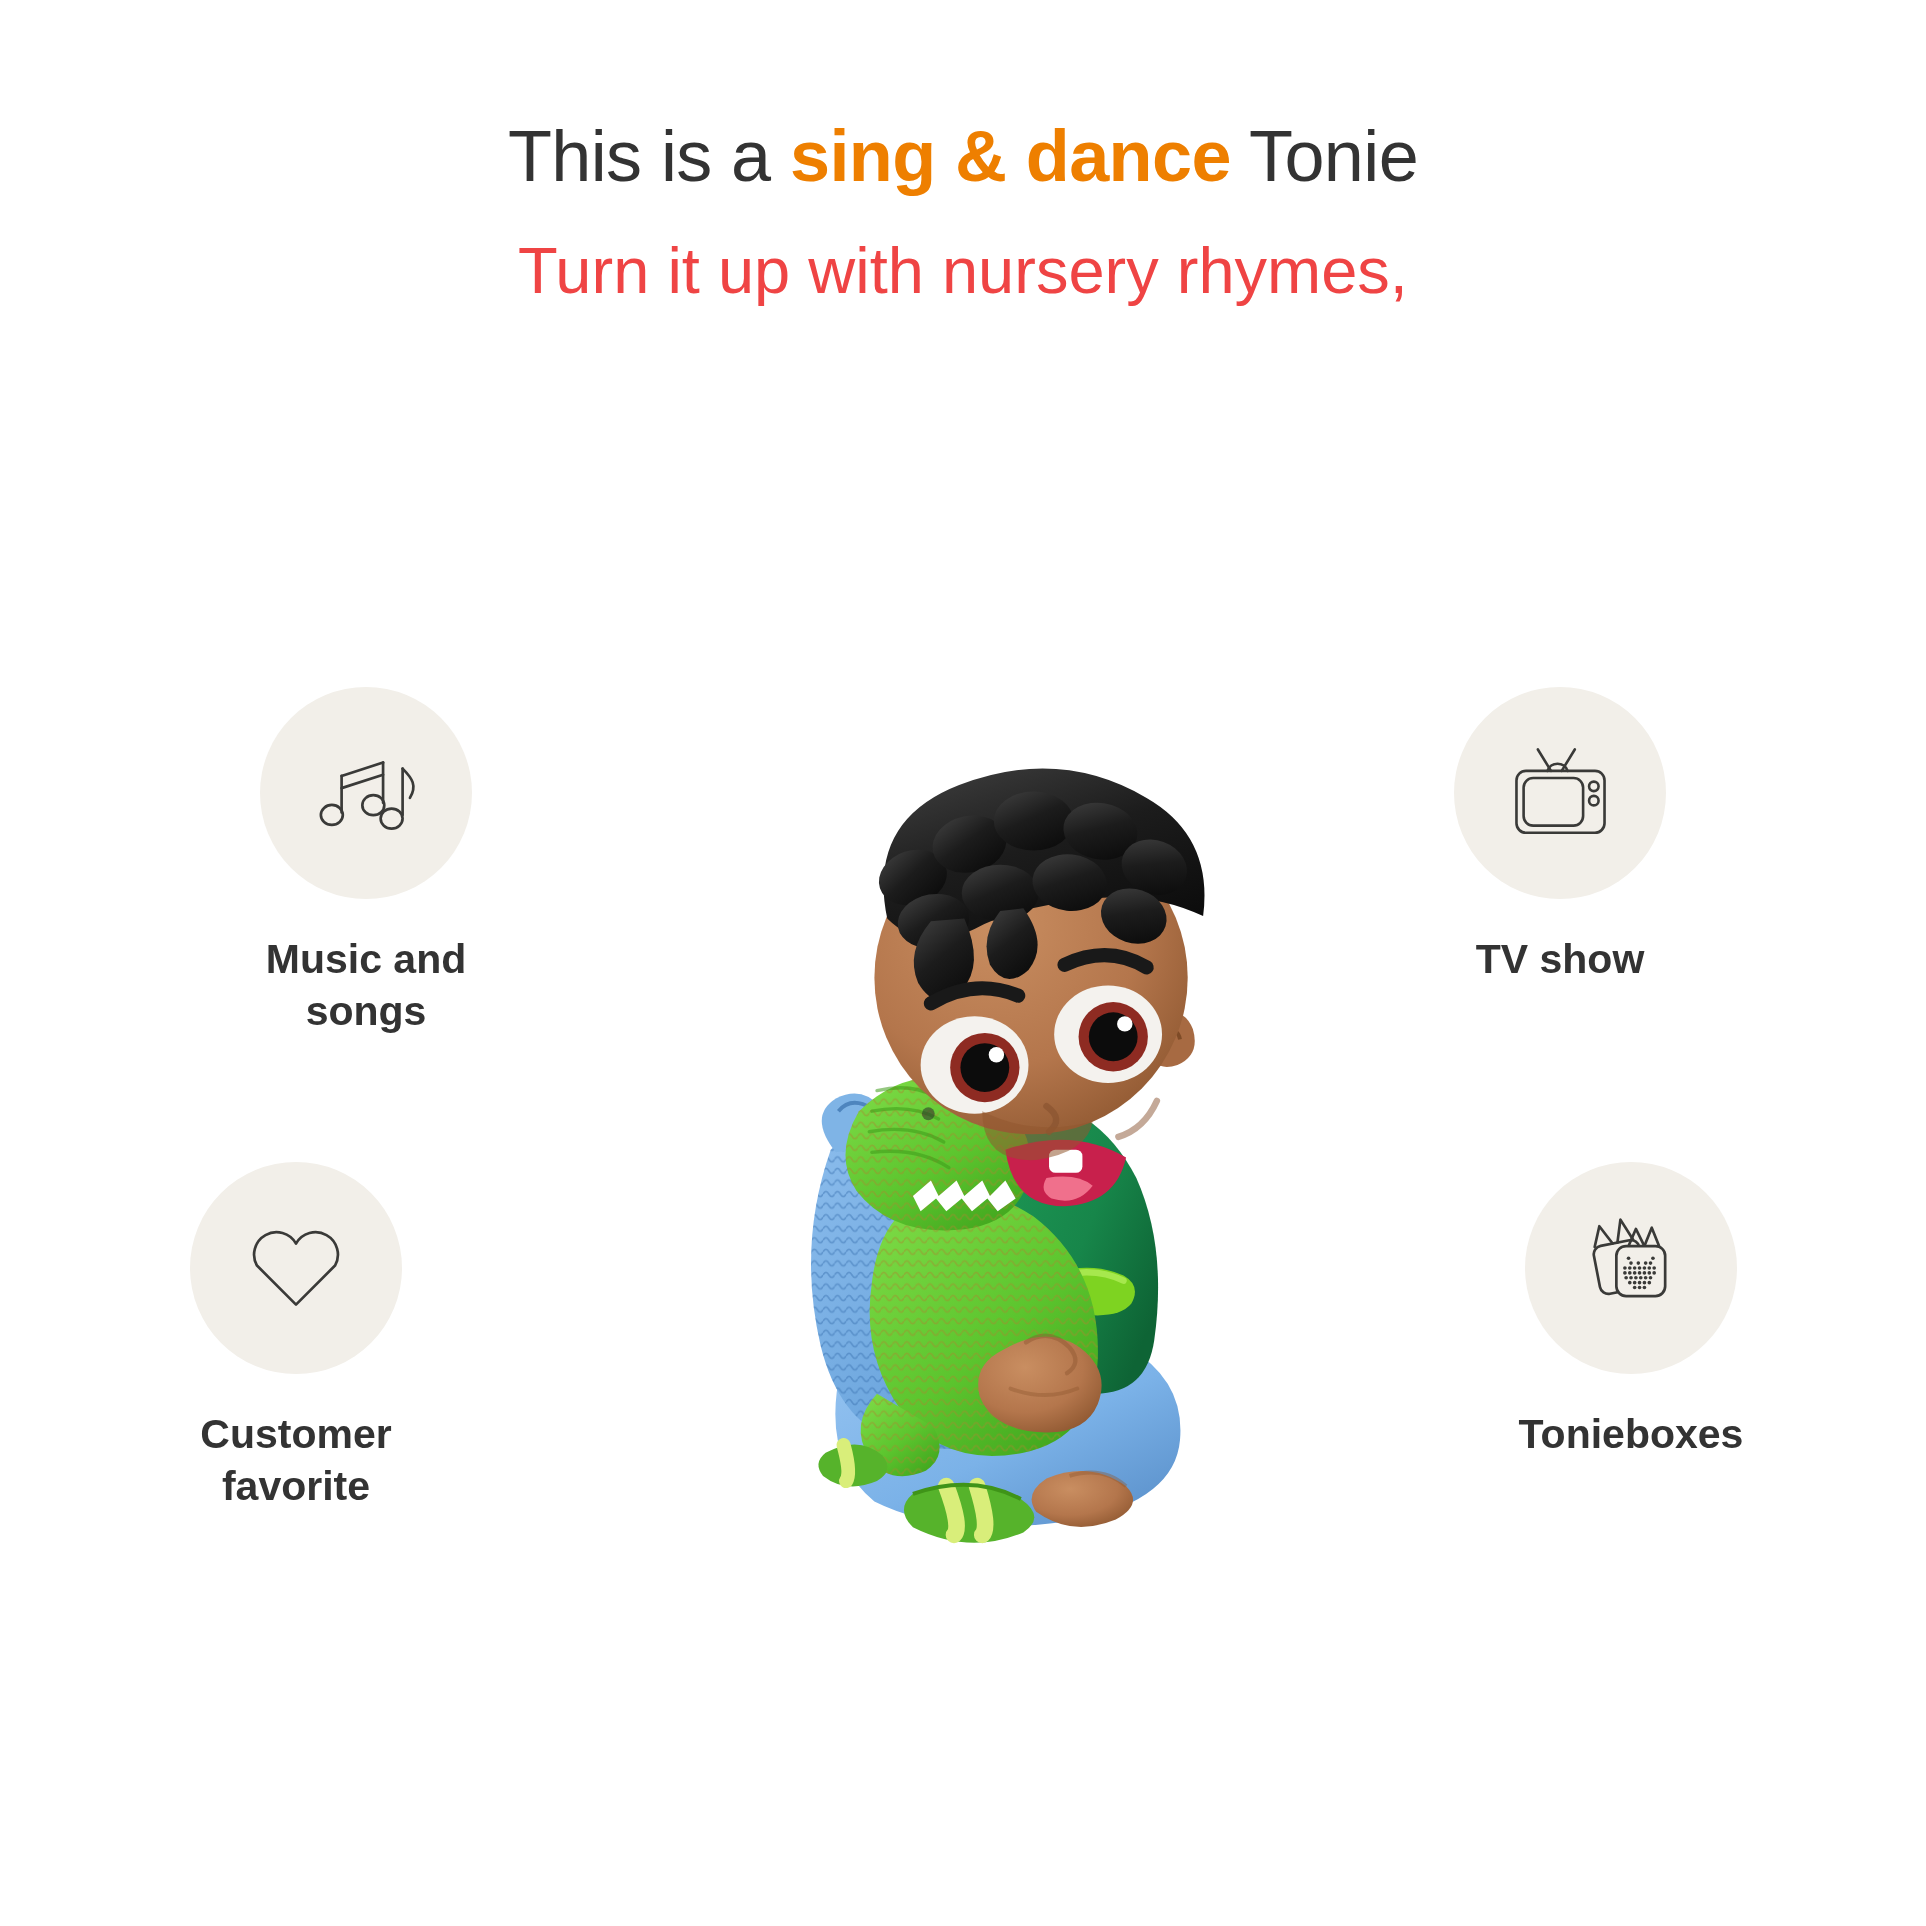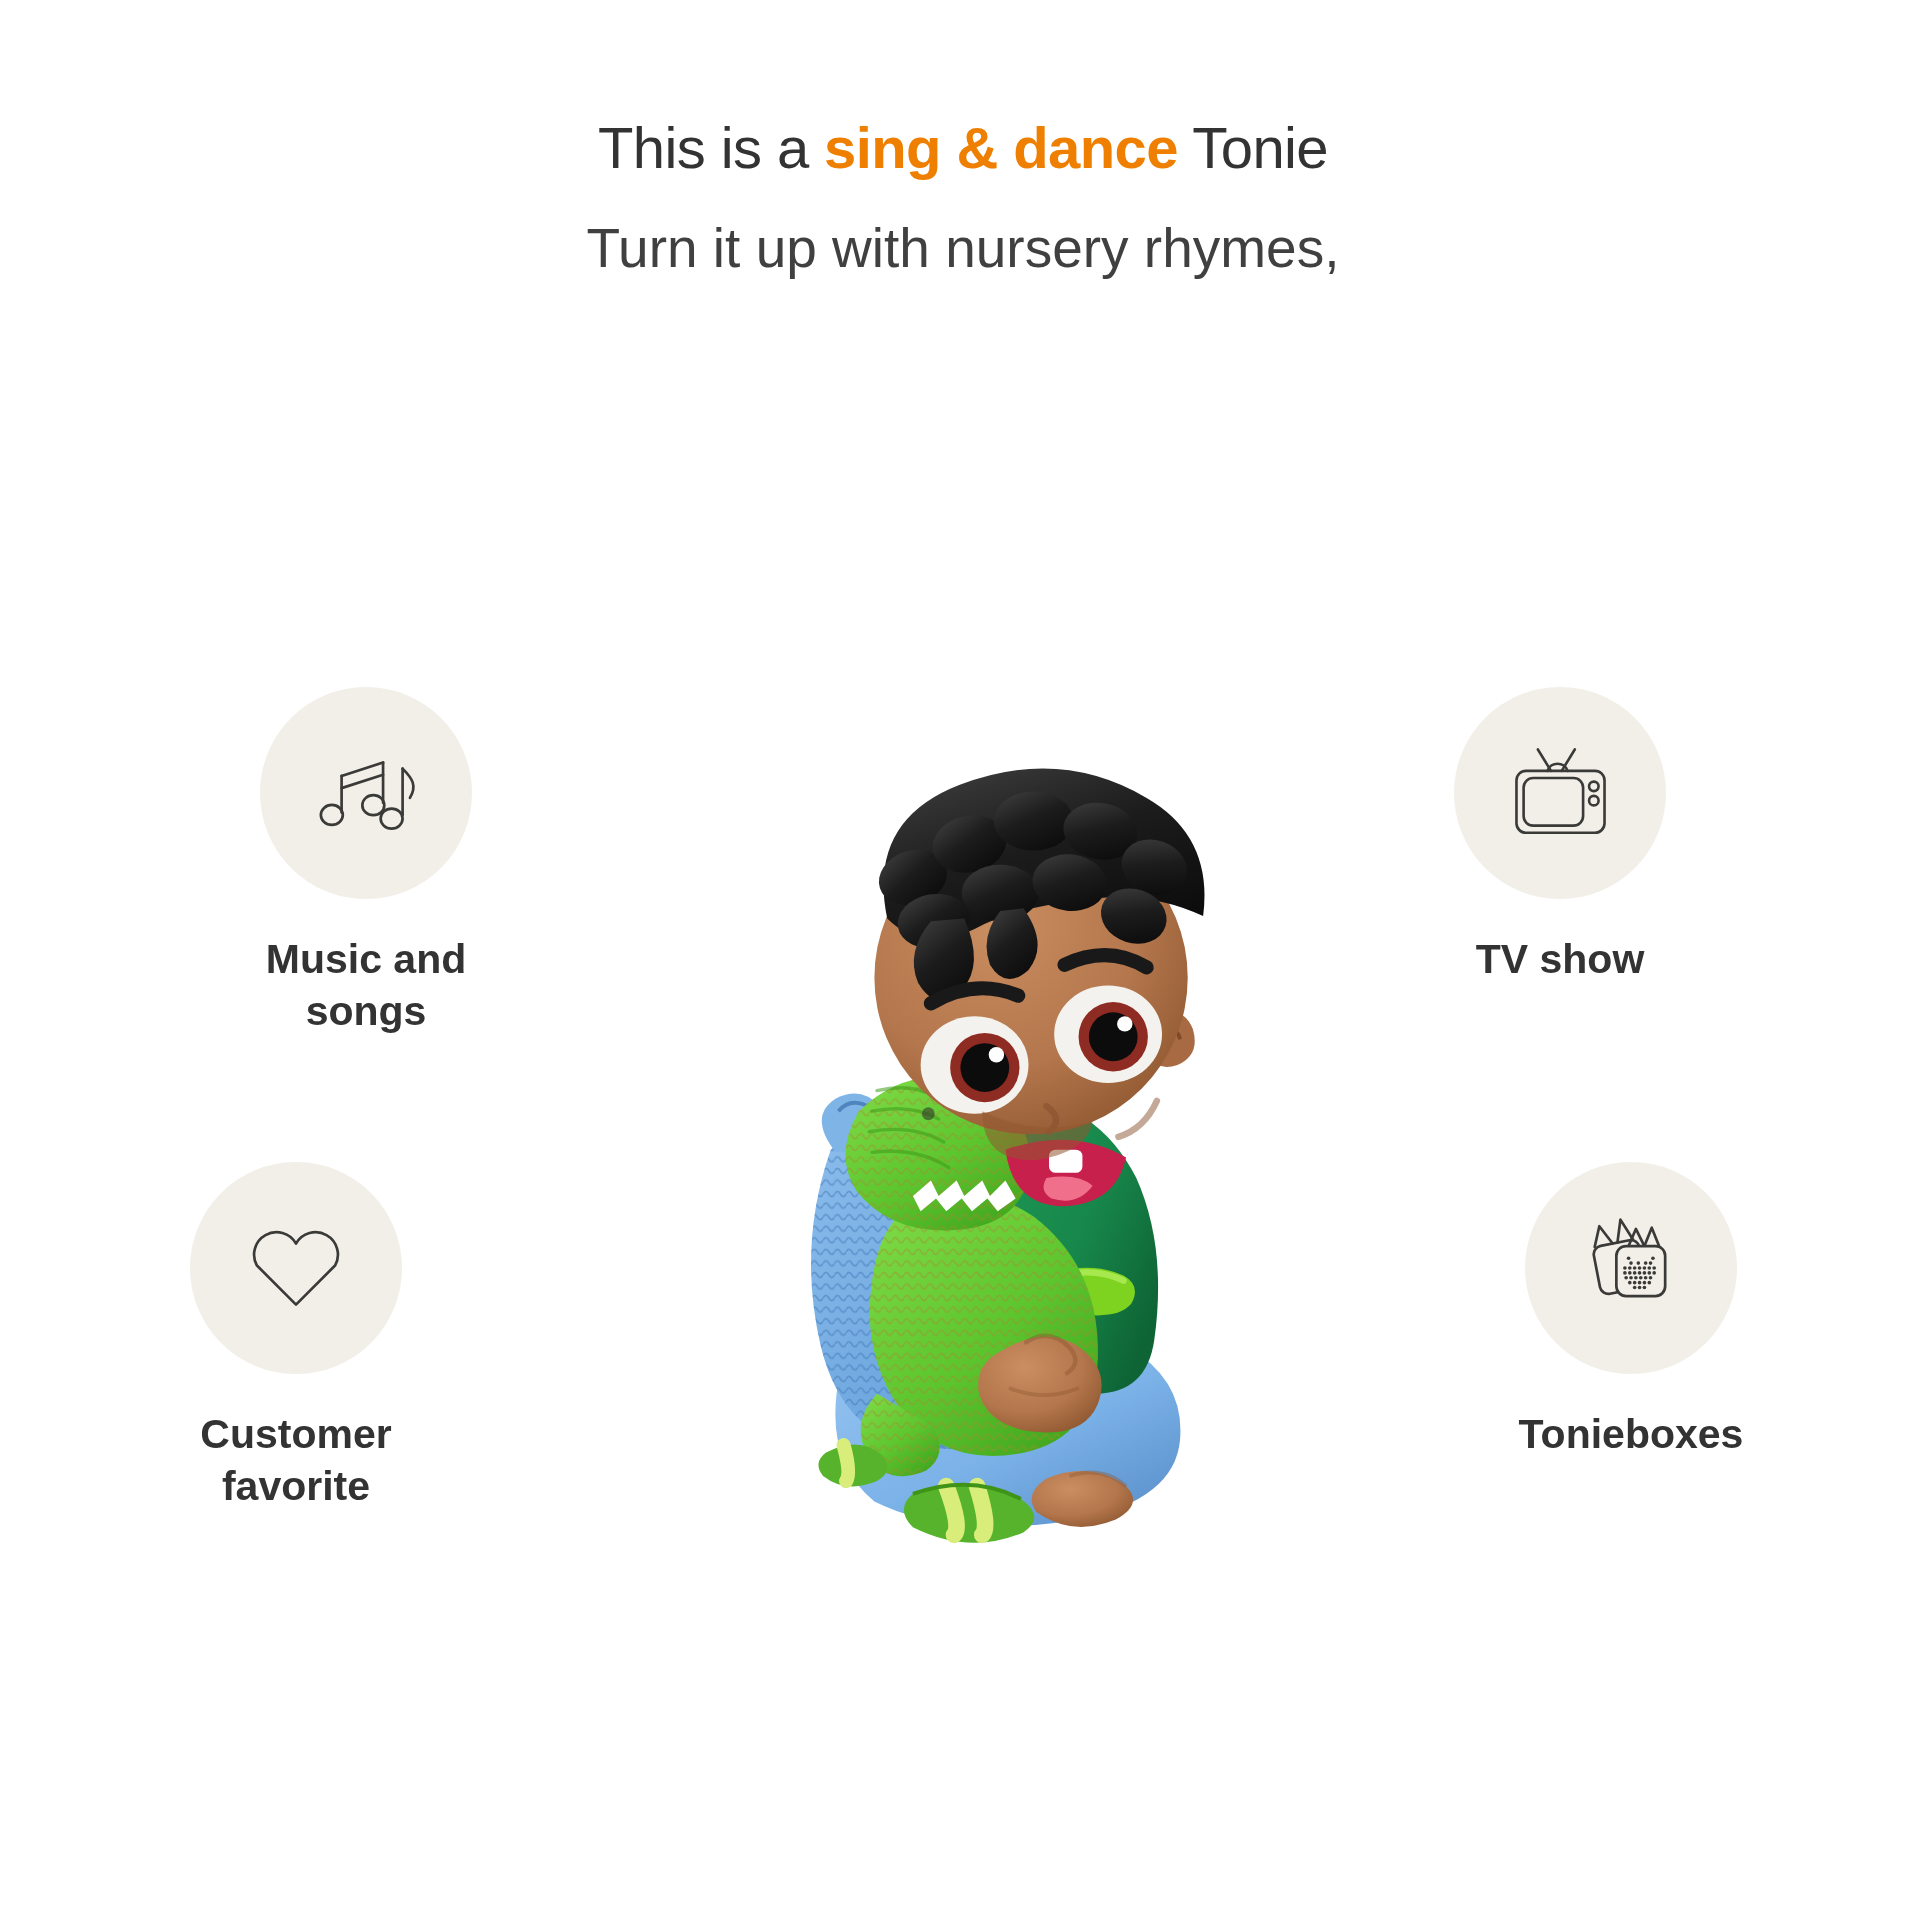--- a/index.html
+++ b/index.html
@@ -8,27 +8,27 @@
     background:#FFFFFF;
     font-family:"Liberation Sans", sans-serif;
     color:#333333;
     overflow:hidden;
   }
   .page { position:relative; width:1926px; height:1926px; }
 
   
   .header { position:absolute; top:116px; left:0; width:1926px; text-align:center; }
   .title {
-    font-size:58px; font-weight:400; letter-spacing:-0.6px;
+    font-size:72px; font-weight:400; letter-spacing:-0.6px;
     color:#333333; line-height:1.12; white-space:nowrap;
   }
   .title .hl { color:#EE7F00; font-weight:700; }
   .subtitle {
     margin-top:31px;
-    font-size:55px; font-weight:400; color:#404040; line-height:1.32;
+    font-size:65px; font-weight:400; color:#ef4444; line-height:1.32;
   }
 
   
   .feature {
     position:absolute; width:360px; text-align:center;
   }
   .f-tl { left:186px;  top:687px; }
   .f-tr { left:1380px; top:687px; }
   .f-bl { left:116px;  top:1162px; }
   .f-br { left:1451px; top:1162px; }

